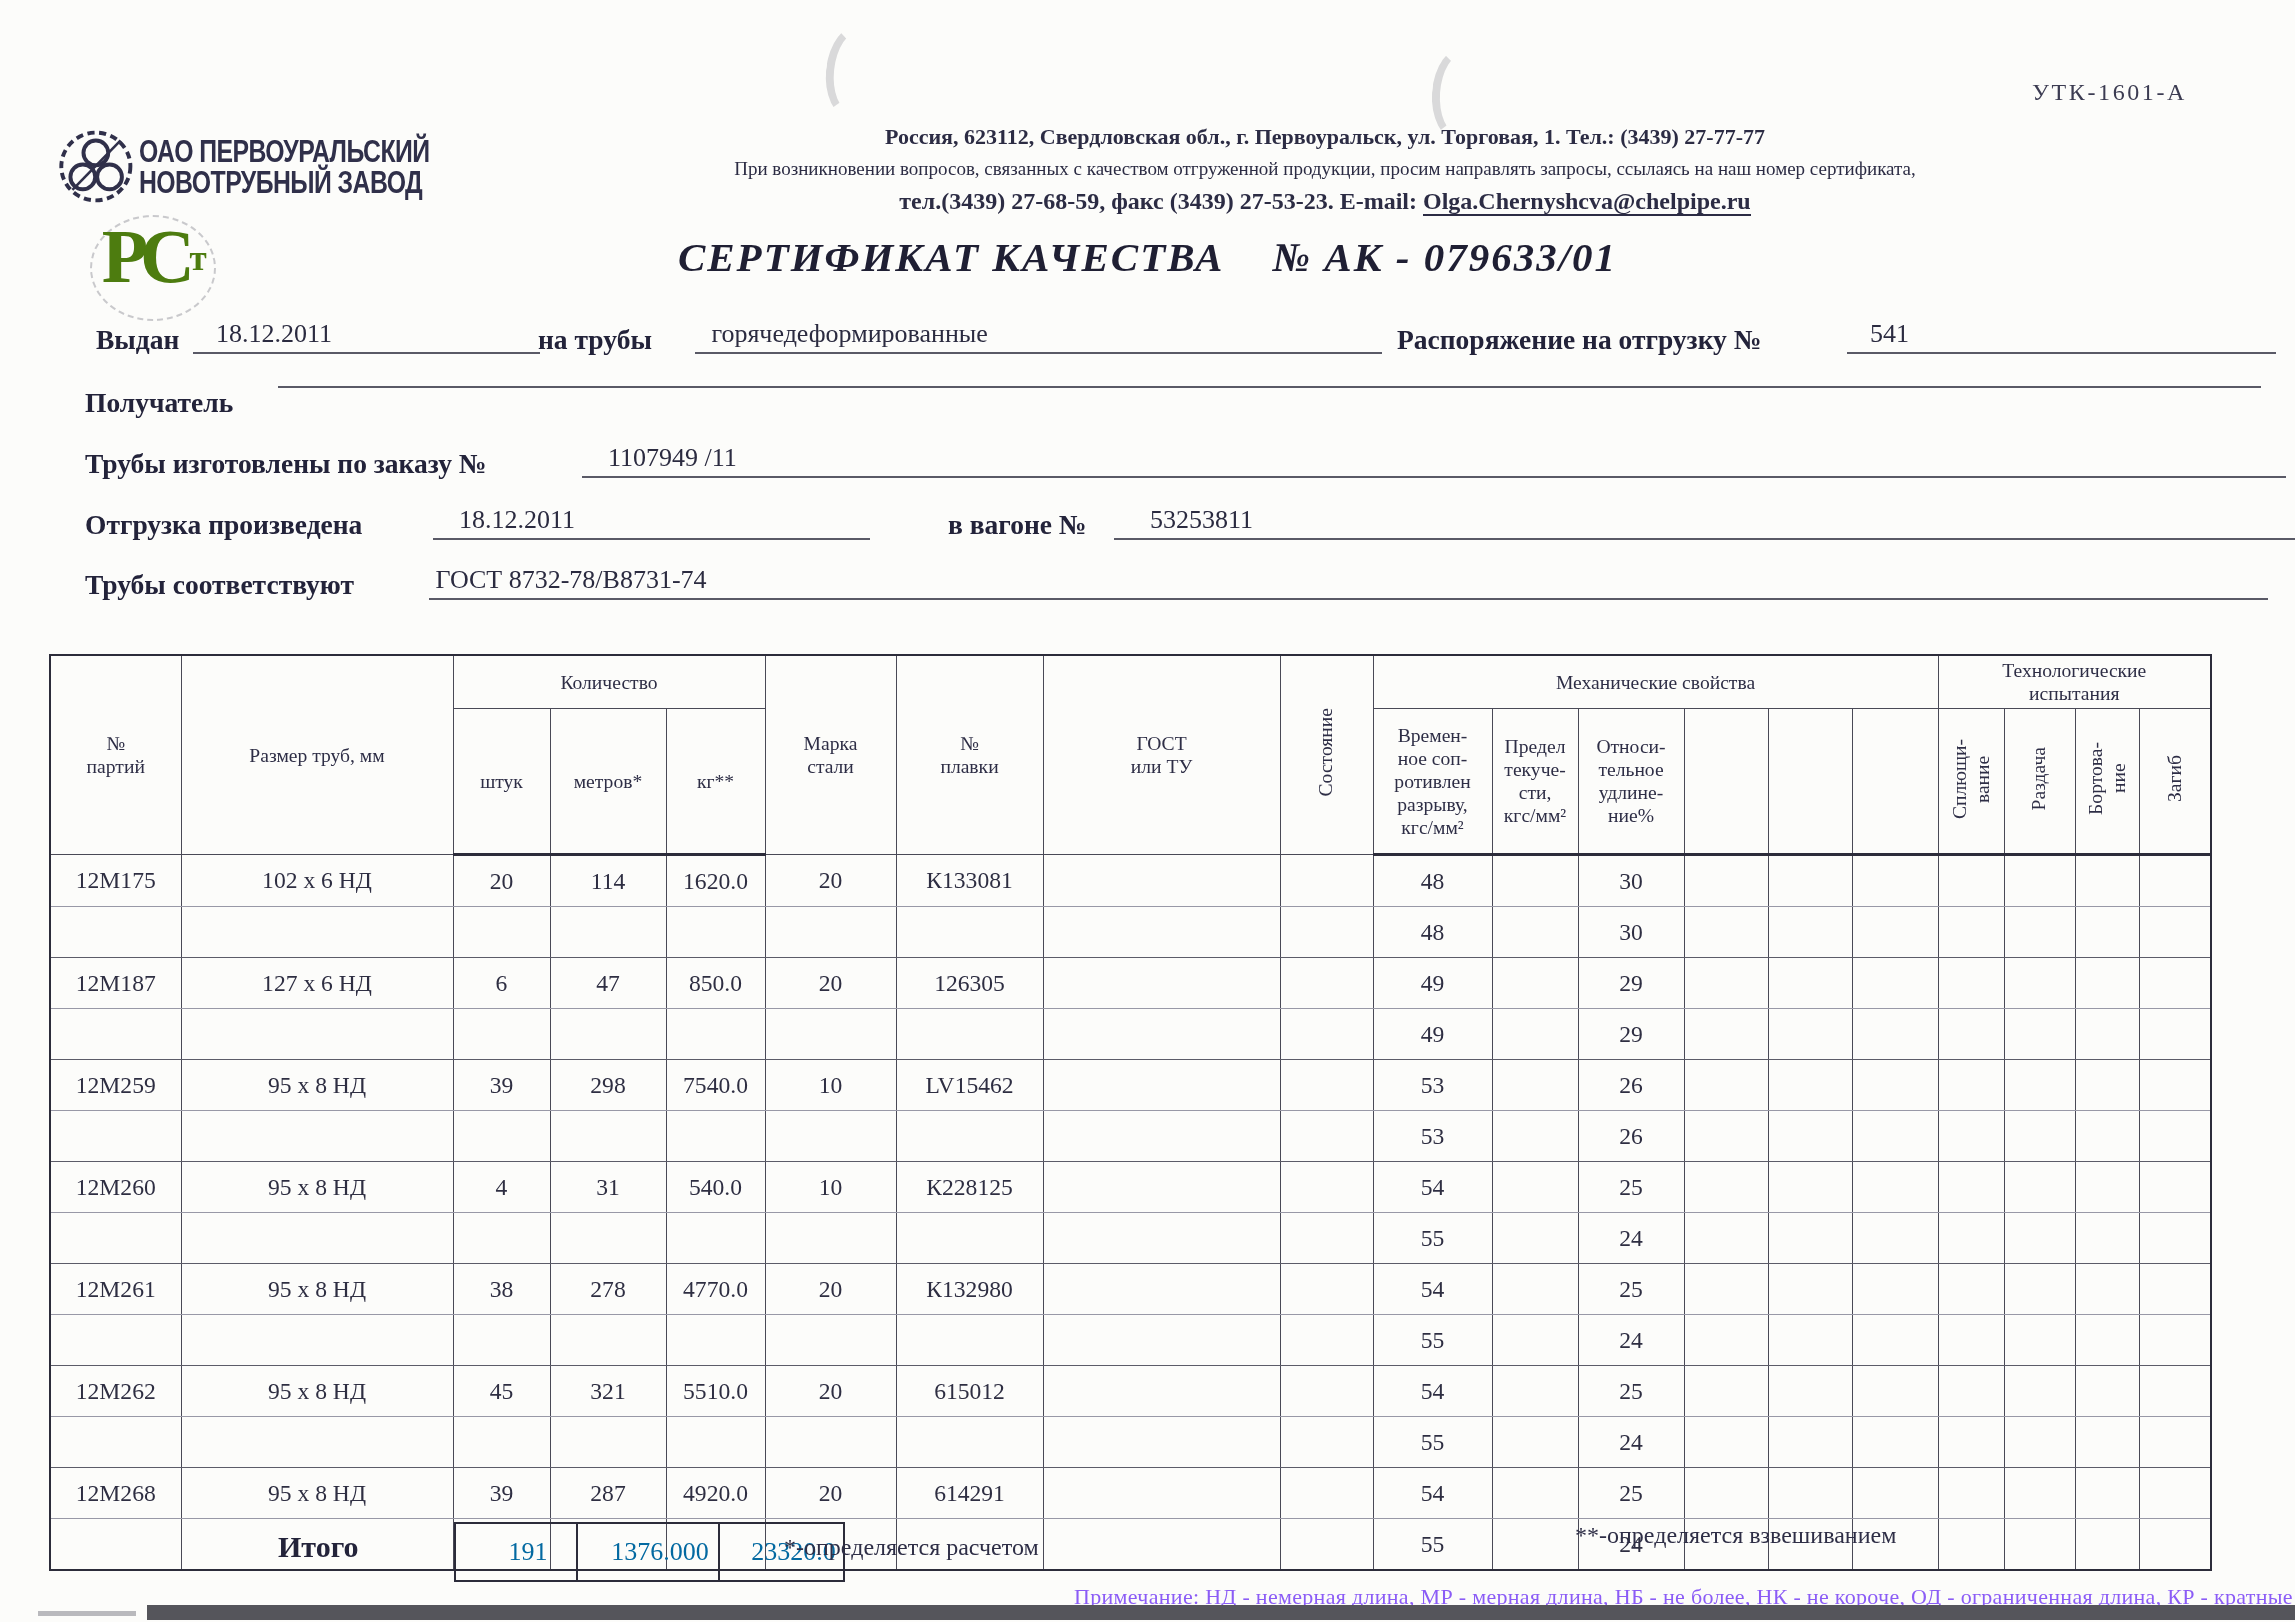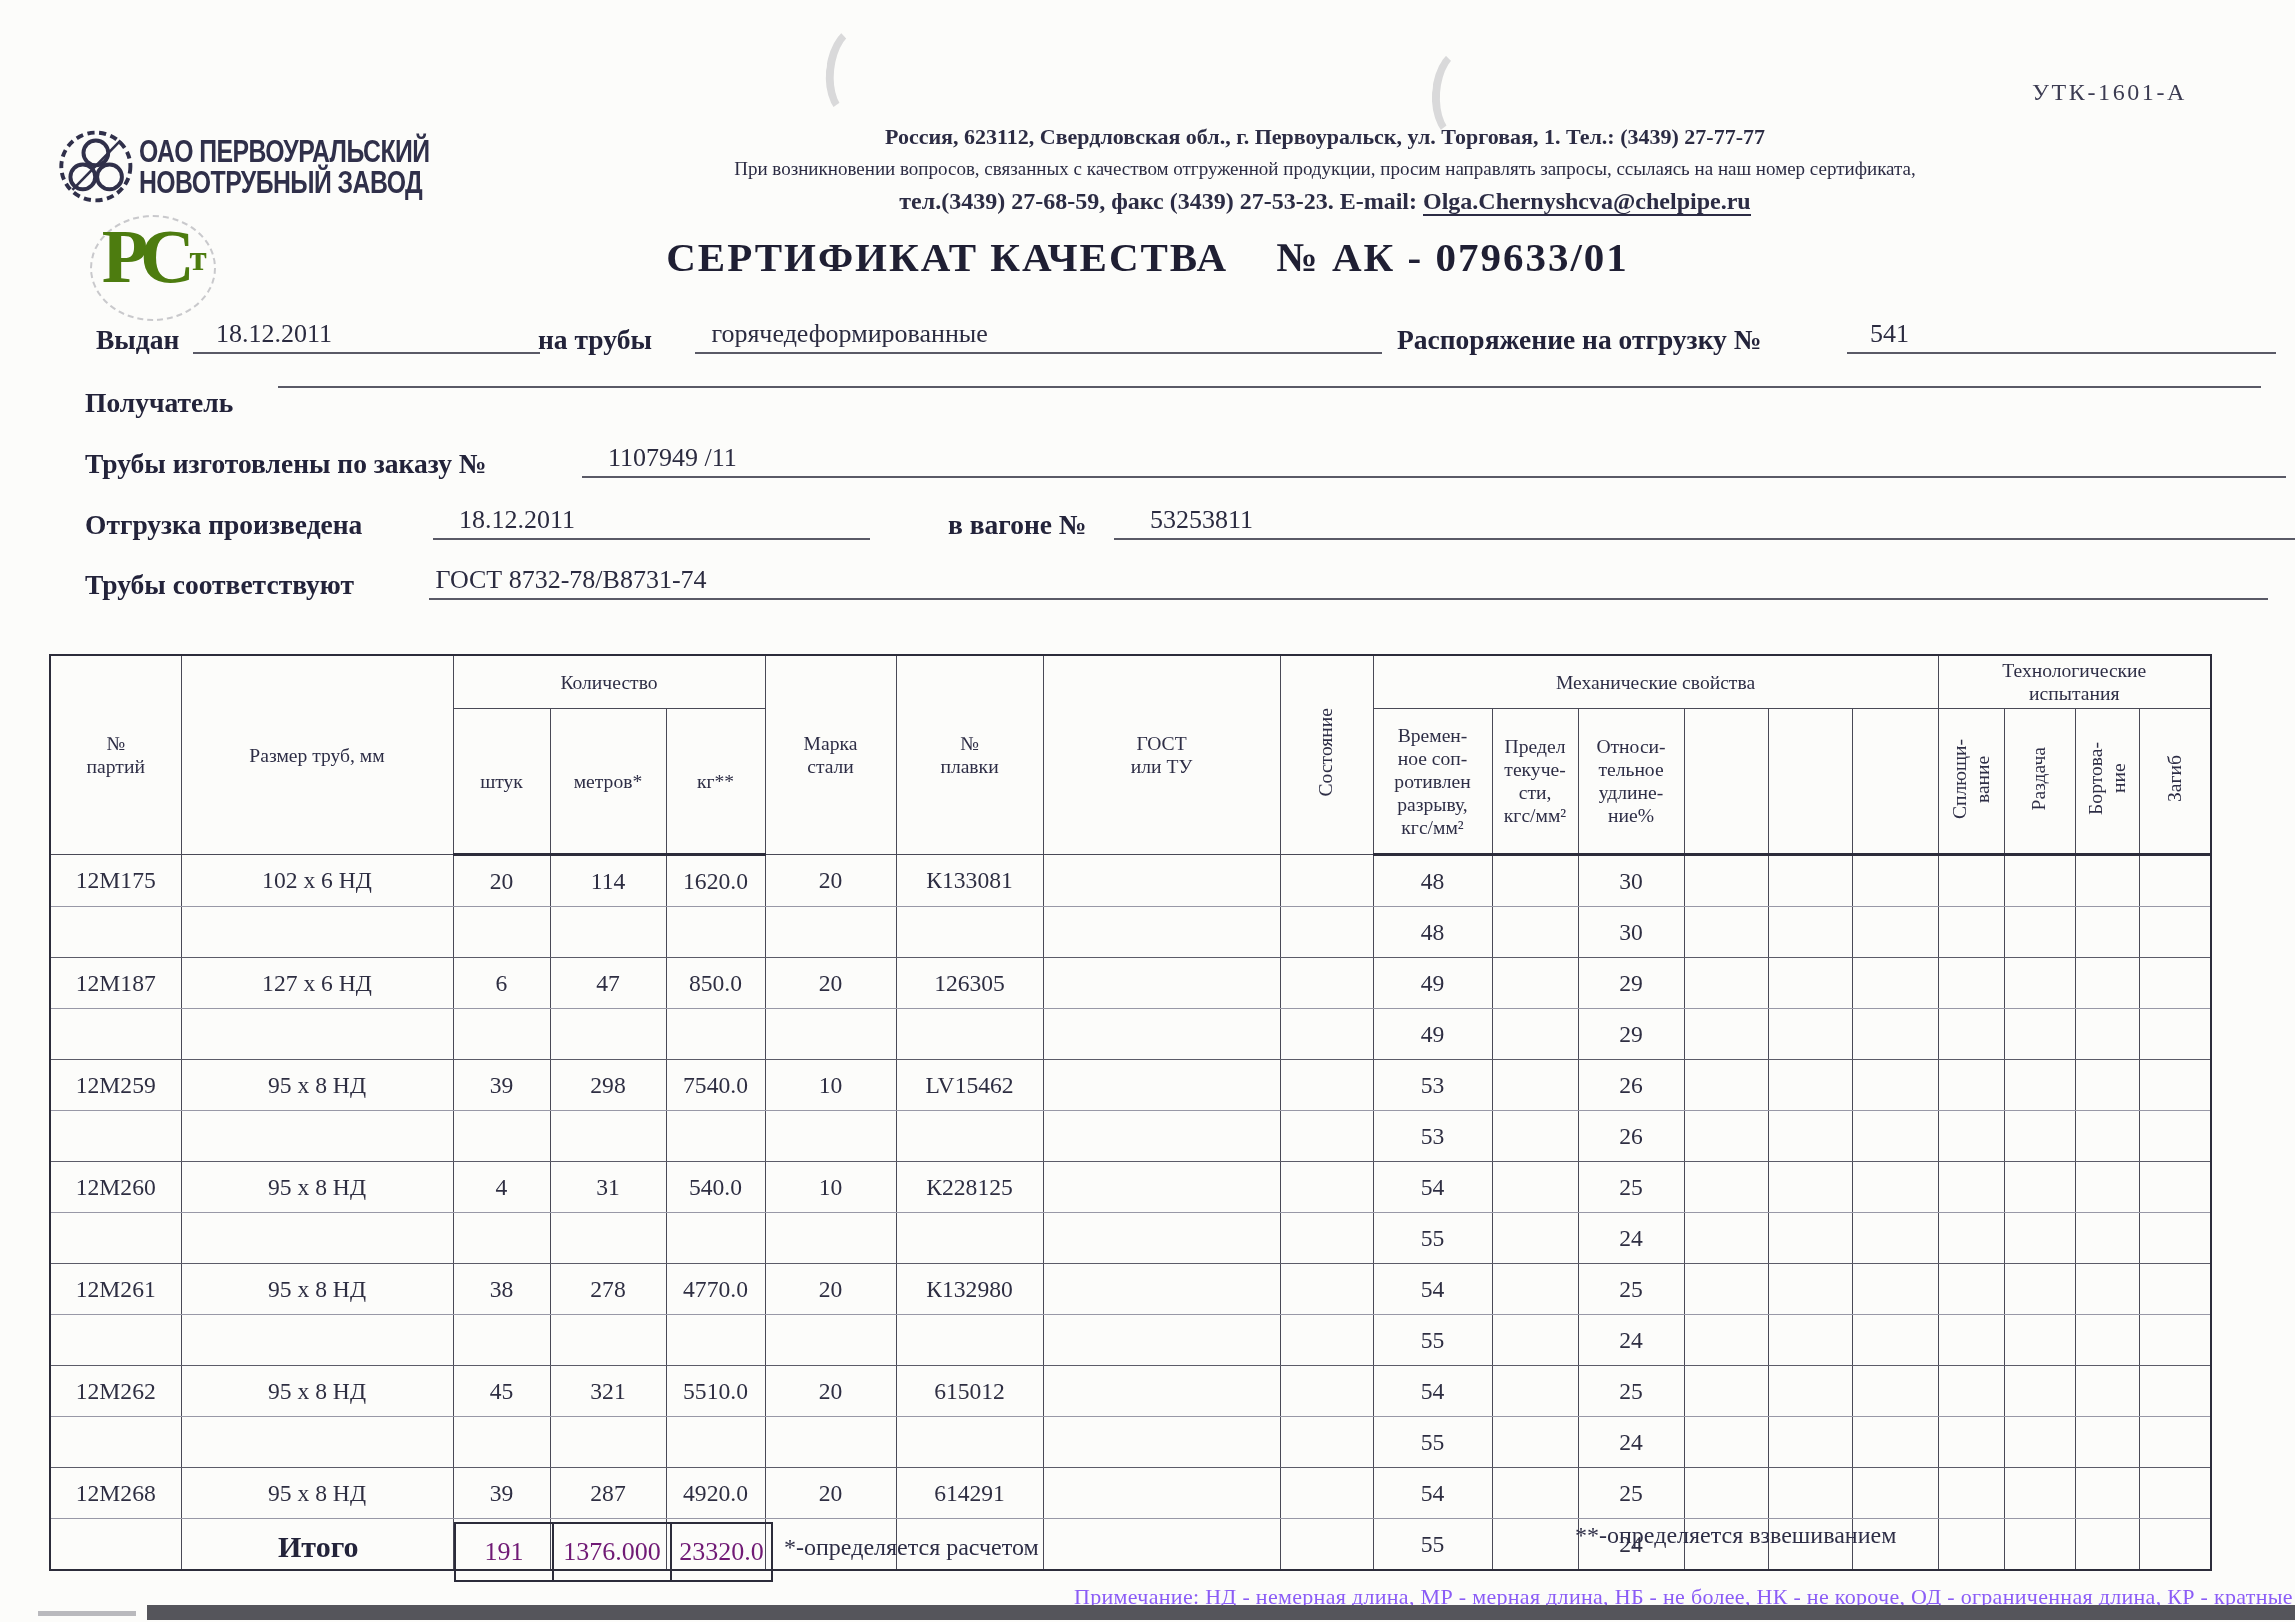--- a/index.html
+++ b/index.html
@@ -20,21 +20,21 @@
   .rst-ring{position:absolute;left:0;top:3.9px;width:122px;height:102px;border:2px dashed #c9c9cc;border-radius:50%;}
   .rst-text{position:absolute;left:11.8px;top:6.5px;font-weight:bold;font-size:76px;line-height:1;
     color:#4d7c0f;letter-spacing:-9.2px;font-family:"Liberation Serif",serif;}
   .rst-small{font-size:35px;letter-spacing:0;vertical-align:11.8px;margin-left:3.9px;}
   .addr{position:absolute;left:576px;top:124px;width:1498px;text-align:center;color:#2c2c44;}
   .addr .l1{font-size:22px;font-weight:bold;margin-bottom:7.9px;}
   .addr .l2{font-size:19px;font-weight:normal;margin-bottom:7.9px;}
   .addr .l3{font-size:24px;font-weight:bold;}
   .addr .email{border-bottom:2px solid #2c2c44;}
   .title-row{position:absolute;left:68px;top:233px;width:2159px;text-align:center;
-    font-weight:bold;font-size:41px;letter-spacing:2px;color:#1f1f33;white-space:nowrap;}
+    font-style:italic;font-weight:bold;font-size:41px;letter-spacing:2px;color:#1f1f33;white-space:nowrap;}
   .title-row .num{margin-left:36px;}
   
   .lbl{position:absolute;font-weight:bold;font-size:27.5px;color:#23233a;white-space:nowrap;}
   .uline{position:absolute;border-bottom:2px solid #5a5a66;font-size:26px;color:#2b2b40;
     white-space:nowrap;padding-bottom:2.6px;}
   
   table.doc{position:absolute;left:49px;top:654px;width:2161px;border-collapse:collapse;
     table-layout:fixed;border:2.6px solid #2c2c3a;}
   table.doc th{font-weight:normal;font-size:19.6px;line-height:1.18;text-align:center;vertical-align:middle;
     white-space:pre-line;border:1.3px solid #494956;padding:2.6px 1.3px;color:#2e2e46;}
@@ -45,21 +45,21 @@
   table.doc th.vert > span{writing-mode:vertical-rl;transform:rotate(180deg);display:inline-block;
     white-space:pre-line;line-height:1.15;}
   table.doc tbody td{height:48px;font-size:23.6px;text-align:center;color:#2e2e42;
     border-left:1.3px solid #494956;border-right:1.3px solid #494956;
     border-top:1px solid #9898a6;border-bottom:1px solid #9898a6;overflow:hidden;}
   table.doc tbody tr.row-sub td{border-bottom:1.3px solid #5c5c68;}
   table.doc tbody tr:last-child td{border-bottom:none;}
   
   .total-label{position:absolute;left:278px;top:1530px;font-weight:bold;font-size:30px;color:#23233a;}
   .total-box{position:absolute;left:454px;top:1522px;height:56px;display:flex;border:2.6px solid #2c2c3a;}
-  .total-cell{display:flex;align-items:center;justify-content:center;font-size:26px;color:#701a75;}
+  .total-cell{display:flex;align-items:center;justify-content:center;font-size:26px;color:#0369a1;padding-left:24px;}
   .total-cell + .total-cell{border-left:2px solid #2c2c3a;}
   .tc1{width:96px;}.tc2{width:116px;}.tc3{width:99px;}
   .fn1{position:absolute;left:784px;top:1534px;font-size:24px;color:#2e2e46;}
   .fn2{position:absolute;left:1563px;top:1522px;font-size:24px;color:#2e2e46;margin-left:12px;}
   .note{position:absolute;left:1074px;top:1584px;font-size:22px;color:#8b5cf6;letter-spacing:0.3px;white-space:nowrap;}
   
   .scan-strip{position:absolute;left:147px;right:0;bottom:2.6px;height:15px;background:#55555b;}
   .scan-strip-l{position:absolute;left:38px;bottom:7.2px;width:98px;height:5.2px;background:#b9b9bd;}
 </style>
 </head>

